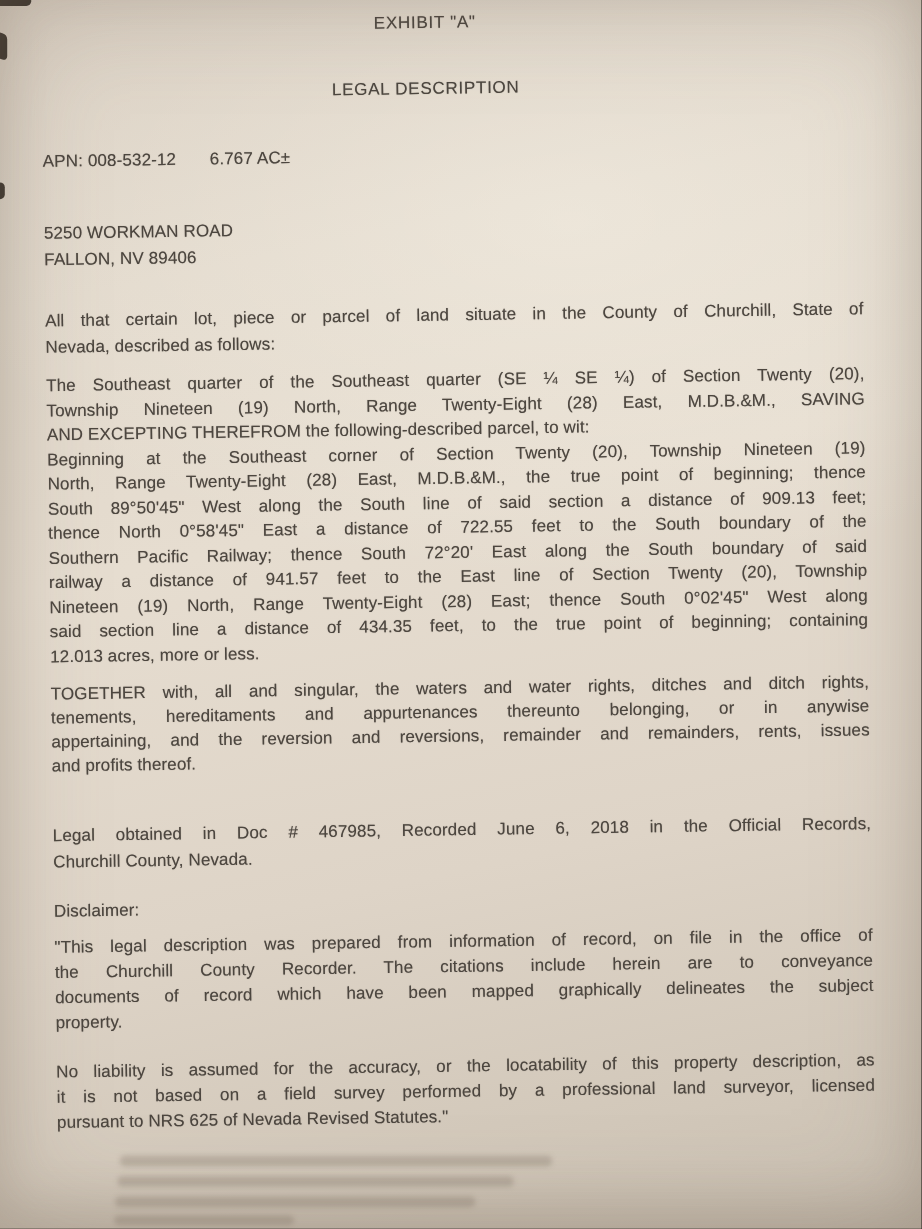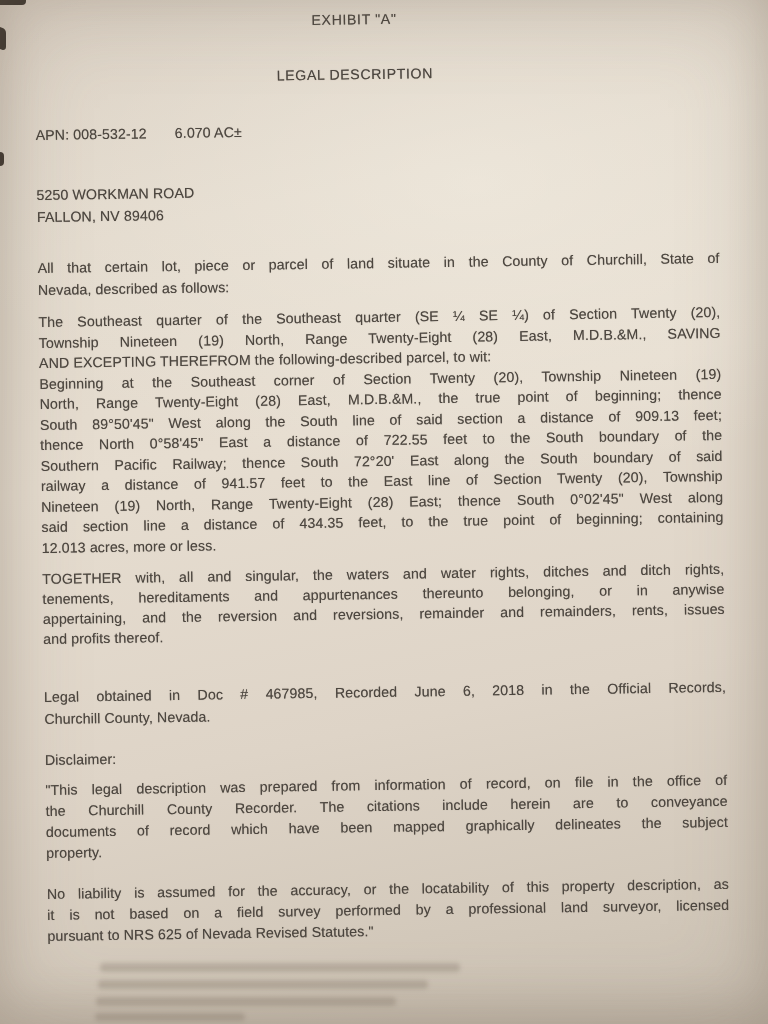--- a/index.html
+++ b/index.html
@@ -82,21 +82,21 @@
 
 <div class="paper">
 
   <div class="doc">
 
     <div class="block center heads" style="top:16px;">EXHIBIT "A"</div>
 
     <div class="block center heads" style="top:71px;">LEGAL DESCRIPTION</div>
 
     <div class="block" style="top:127px;">
-      <span>APN: 008-532-12</span><span class="apn-gap"></span><span>6.070 AC±</span>
+      <span>APN: 008-532-12</span><span class="apn-gap"></span><span>6.767 AC±</span>
     </div>
 
     <div class="block lh22" style="top:184px;">
       <div class="line">5250 WORKMAN ROAD</div>
       <div class="line">FALLON, NV  89406</div>
     </div>
 
     <div class="block lh22" style="top:257px;">
       <div class="line j">All that certain lot, piece or parcel of land situate in the County of Churchill, State of</div>
       <div class="line">Nevada, described as follows:</div>

